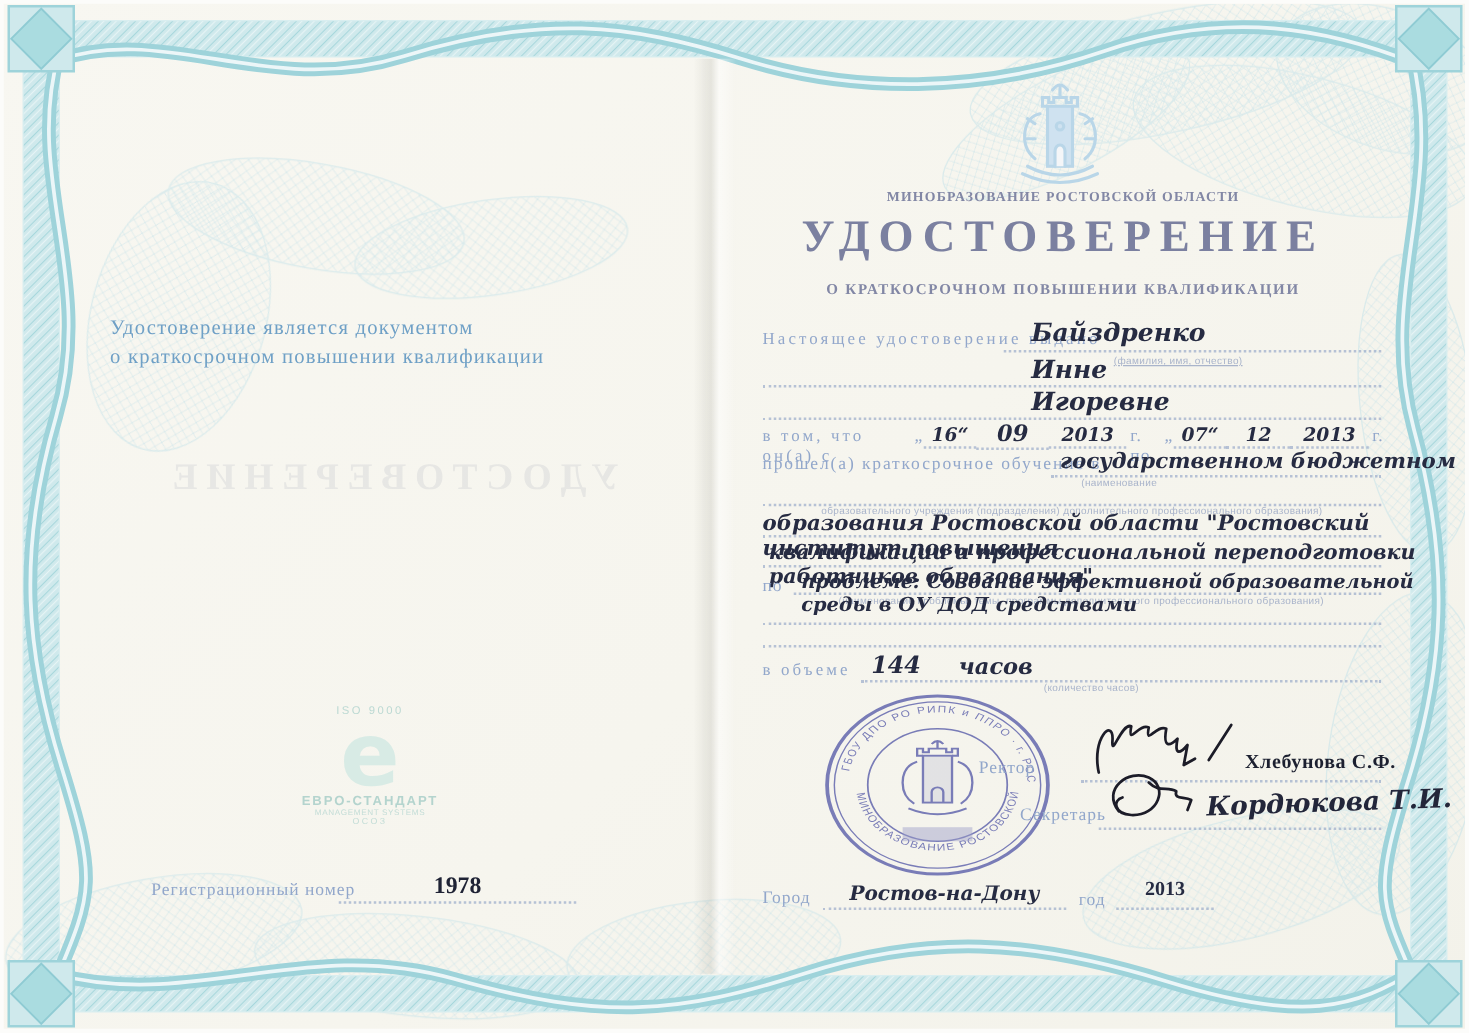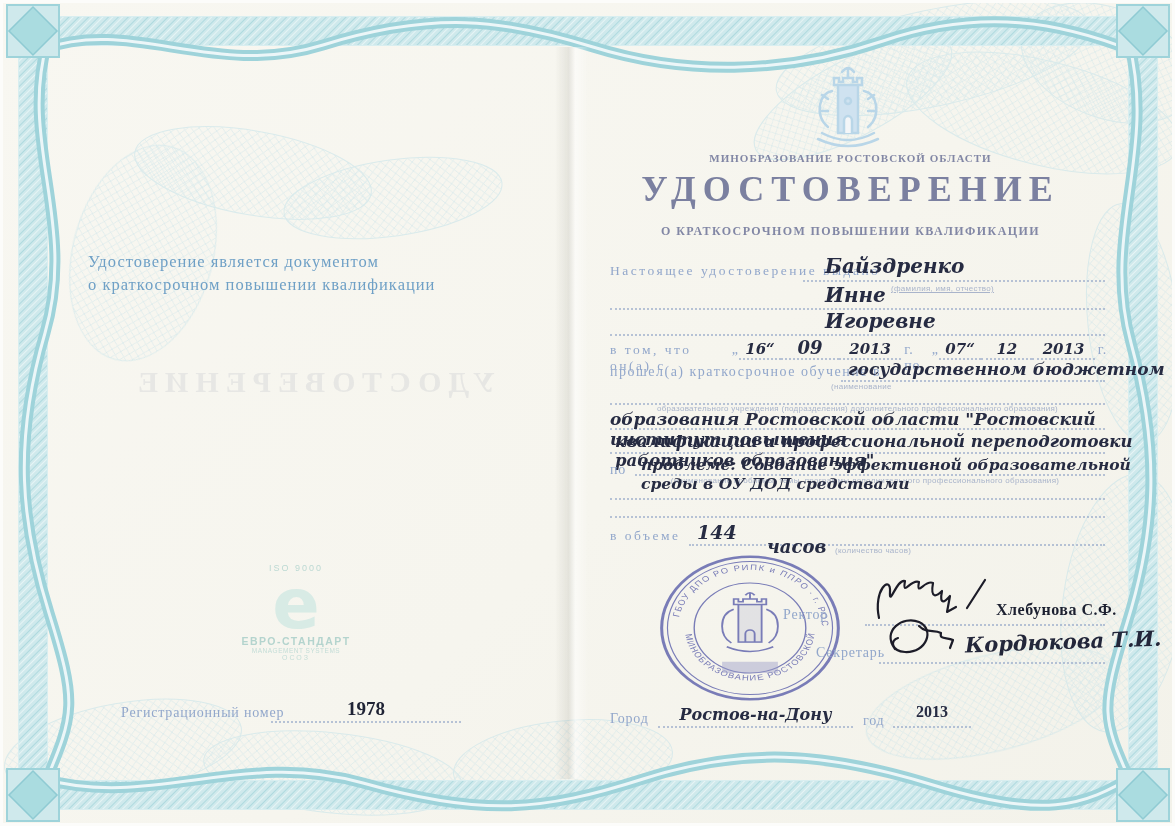--- a/index.html
+++ b/index.html
@@ -161,21 +161,21 @@
     <span class="lbl">„</span>
     <span class="dseg val" style="width:52px;font-size:15px;">07“</span>
     <span class="dseg val" style="width:62px;font-size:15px;">12</span>
     <span class="dseg val" style="width:76px;font-size:15px;">2013</span>
     <span class="lbl" style="margin-left:3px;">г.</span>
   </div>
 
   <span class="abs lbl" style="left:607px;top:361px;letter-spacing:1.5px;">прошел(а) краткосрочное обучение в</span>
   <div class="abs dline" style="left:838px;top:377px;width:264px;"></div>
   <span class="abs val" style="left:845px;top:356px;font-size:17px;">государственном бюджетном</span>
-  <span class="abs cap" style="left:828px;top:379px;">(наименование</span>
+  <span class="abs cap" style="left:862px;top:379px;">(наименование</span>
 
   <div class="abs dline" style="left:607px;top:400px;width:495px;"></div>
   <span class="abs cap" style="left:607px;top:401px;width:495px;text-align:center;">образовательного учреждения (подразделения) дополнительного профессионального образования)</span>
 
   <div class="abs dline" style="left:607px;top:425px;width:495px;"></div>
   <span class="abs val" style="left:607px;top:406px;font-size:17px;">образования Ростовской области "Ростовский институт повышения</span>
 
   <div class="abs dline" style="left:607px;top:449px;width:495px;"></div>
   <span class="abs val" style="left:612px;top:429px;font-size:16.5px;">квалификации и профессиональной переподготовки работников образования"</span>
 
@@ -184,21 +184,21 @@
   <span class="abs cap" style="left:632px;top:473px;width:460px;text-align:center;">(наименование проблемы, темы, программы дополнительного профессионального образования)</span>
   <span class="abs val" style="left:638px;top:452px;font-size:15.5px;">проблеме:  Создание эффективной образовательной среды в ОУ ДОД средствами</span>
 
   <div class="abs dline" style="left:607px;top:495px;width:495px;"></div>
 
   <div class="abs dline" style="left:607px;top:513px;width:495px;"></div>
 
   <span class="abs lbl-sp" style="left:607px;top:525px;">в объеме</span>
   <div class="abs dline" style="left:686px;top:541px;width:416px;"></div>
   <span class="abs val" style="left:694px;top:518px;font-size:19px;">144</span>
-  <span class="abs val" style="left:764px;top:520px;font-size:18px;margin-top:13px;">часов</span>
+  <span class="abs val" style="left:764px;top:520px;font-size:18px;">часов</span>
   <span class="abs cap" style="left:832px;top:543px;">(количество часов)</span>
 
   <svg class="abs" style="left:654px;top:550px;opacity:.88;" width="186" height="150" viewBox="0 0 160 160" preserveAspectRatio="none">
     <defs>
       <path id="arcTop" d="M 18 80 A 62 62 0 1 1 142 80"></path>
       <path id="arcBot" d="M 24 80 A 56 56 0 0 0 136 80"></path>
     </defs>
     <g stroke="#686cb0" fill="none">
       <circle cx="80" cy="80" r="76" stroke-width="2.6"></circle>
       <circle cx="80" cy="80" r="71" stroke-width="1"></circle>

